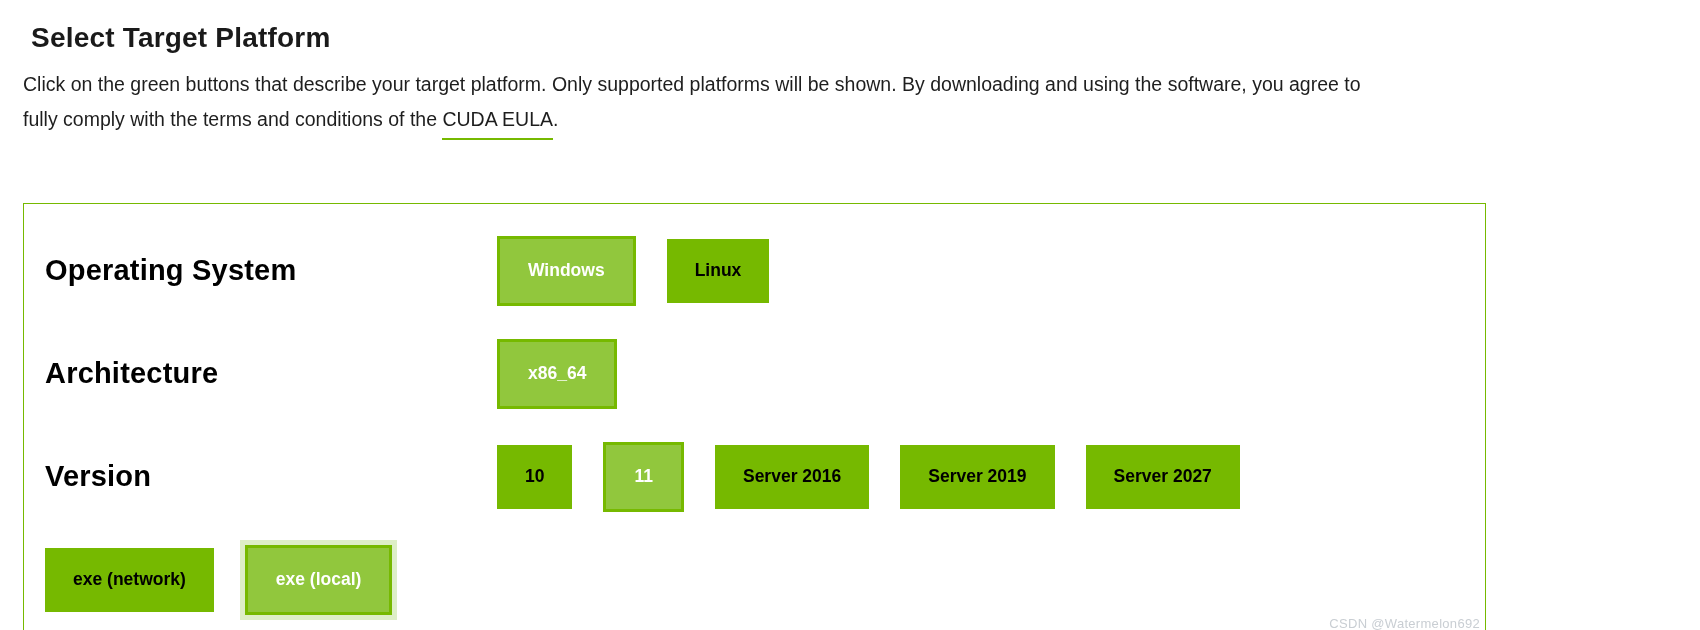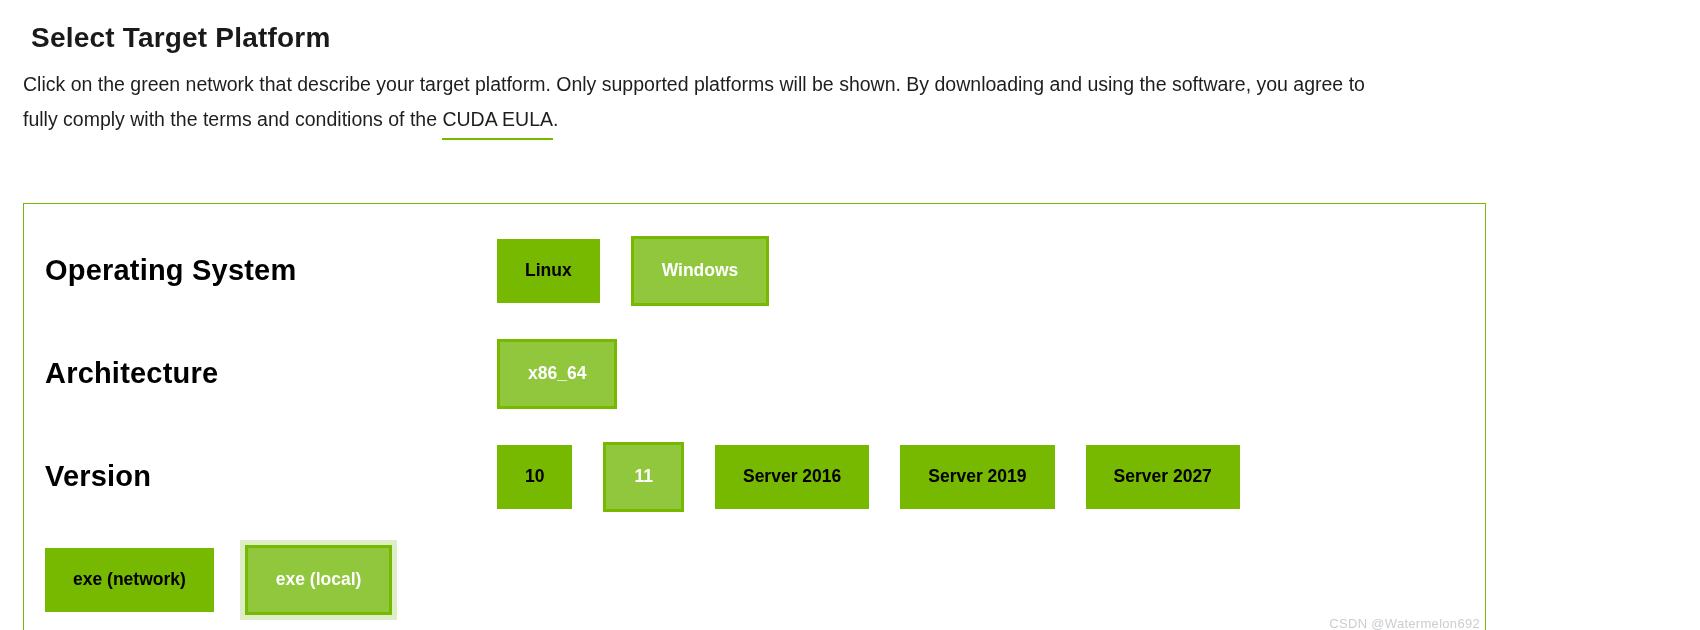--- a/index.html
+++ b/index.html
@@ -104,29 +104,29 @@
   }
 </style>
 </head>
 <body>
 
 <div class="page">
   <div class="content">
 
     <h1 class="page-title">Select Target Platform</h1>
 
-    <p class="description"><span>Click on the green network that describe your target platform. Only supported platforms will be shown. By downloading and using the software, you agree to</span><br><span>fully comply with the terms and conditions of the </span><a class="eula-link">CUDA EULA</a><span>.</span></p>
+    <p class="description"><span>Click on the green buttons that describe your target platform. Only supported platforms will be shown. By downloading and using the software, you agree to</span><br><span>fully comply with the terms and conditions of the </span><a class="eula-link">CUDA EULA</a><span>.</span></p>
 
     <div class="selector-box">
 
       <div class="selector-row">
         <div class="row-label">Operating System</div>
         <div class="button-group">
+          <button class="sel-btn selected">Windows</button>
           <button class="sel-btn">Linux</button>
-          <button class="sel-btn selected">Windows</button>
         </div>
       </div>
 
       <div class="selector-row">
         <div class="row-label">Architecture</div>
         <div class="button-group">
           <button class="sel-btn selected">x86_64</button>
         </div>
       </div>
 

